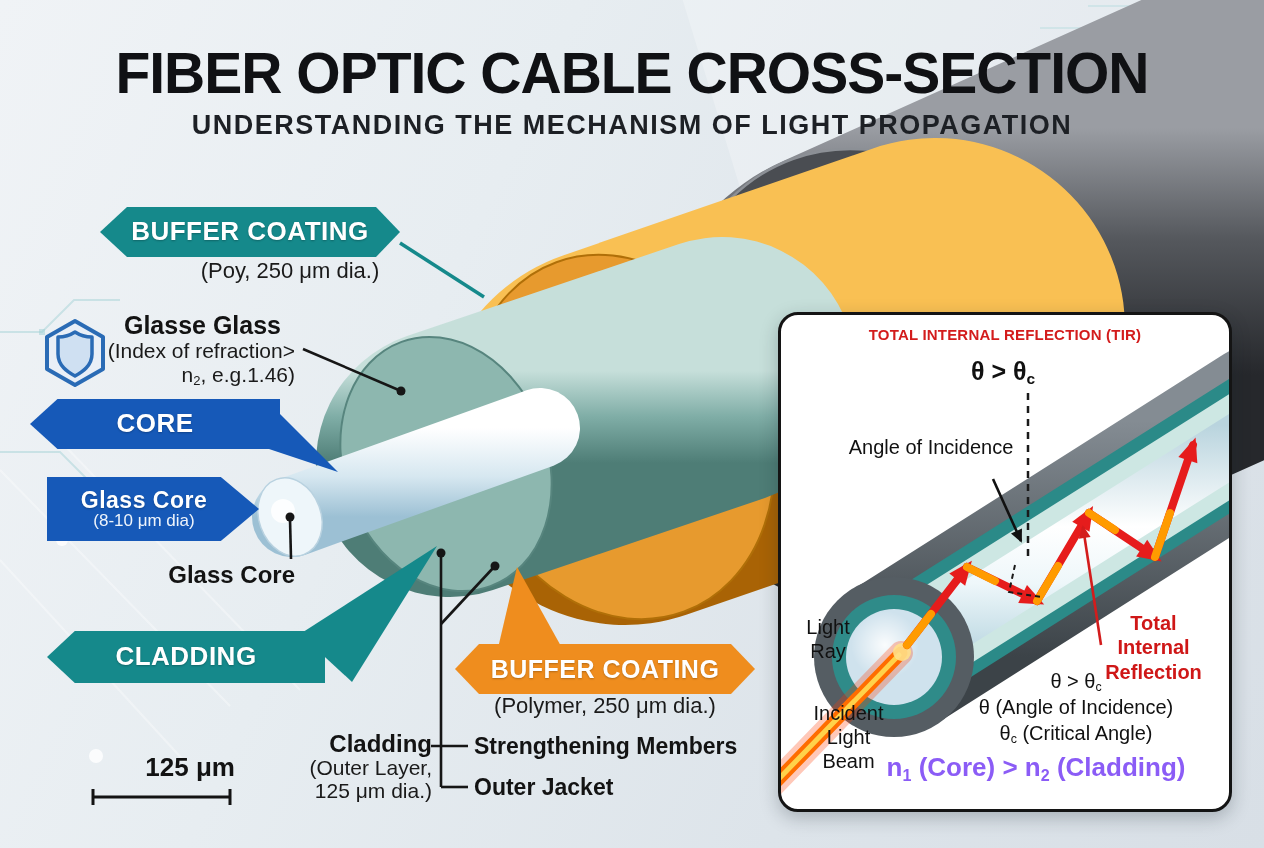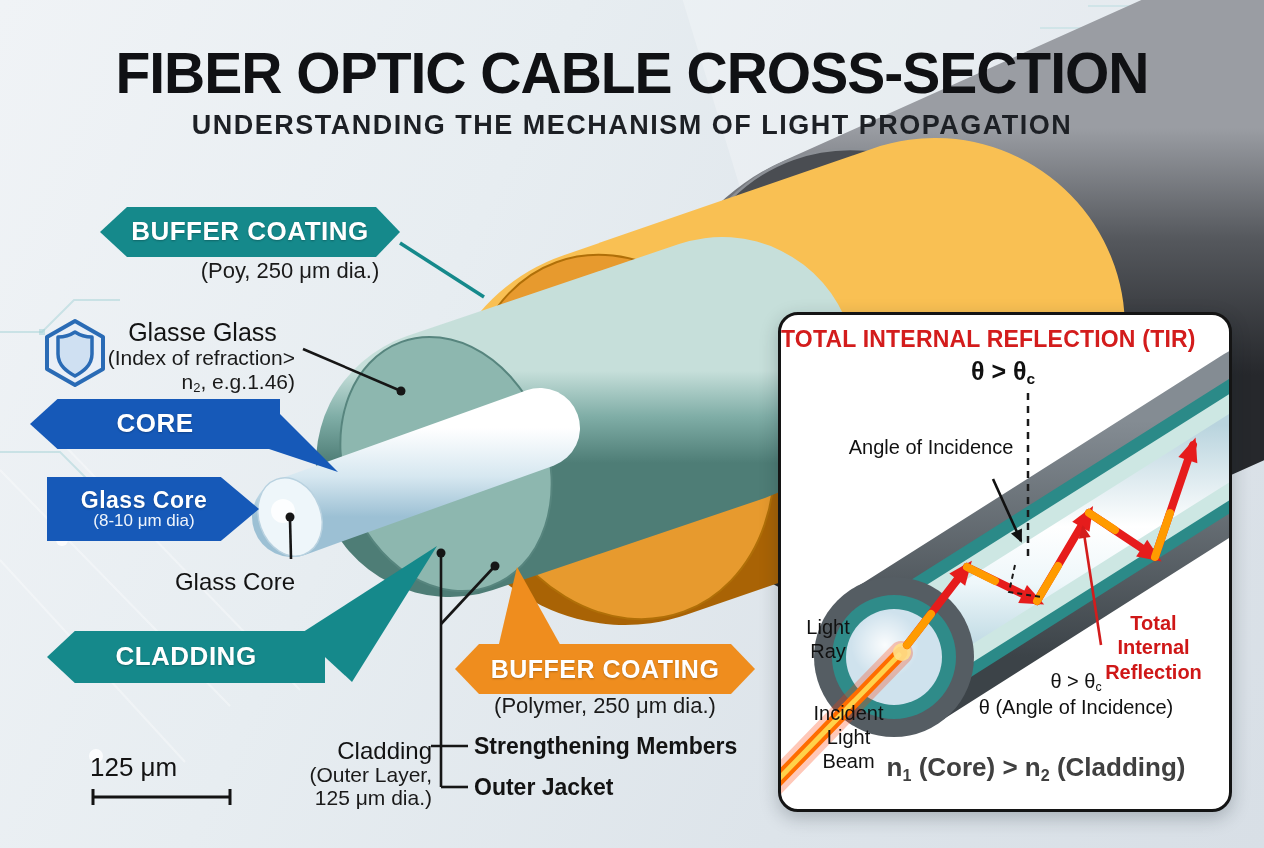--- a/index.html
+++ b/index.html
@@ -24,44 +24,44 @@
     clip-path:polygon(0 0,82% 0,100% 50%,82% 100%,0 100%);padding-right:18px;box-sizing:border-box;}
   .banner-glass-core .b1{font-size:23px;}
   .banner-glass-core .b2{font-size:17px;color:#eef4fb;}
   .banner-cladding{left:47px;top:631px;width:278px;height:52px;background:#15898b;
     clip-path:polygon(0 50%,10% 0,100% 0,100% 100%,10% 100%);}
   .banner-buffer-bottom{left:455px;top:644px;width:300px;height:50px;background:#ef8d1e;
     clip-path:polygon(0 50%,8% 0,92% 0,100% 50%,92% 100%,8% 100%);}
   .banner-buffer-bottom .b1{font-size:25px;}
   
   .call{line-height:1.12;}
-  .call .t{font-weight:400;font-size:25px;color:#131313;margin-top:7px;}
+  .call .t{font-weight:700;font-size:25px;color:#131313;}
   .call .s{font-size:21px;color:#1a1a1a;font-weight:400;}
   .under-banner{font-size:22px;color:#1a1a1a;text-align:center;}
   .glass-glass{left:55px;top:311px;width:240px;text-align:right;}
   .glass-glass .t{text-align:center;padding-left:55px;}
   .glass-core-lbl{left:37px;top:562px;width:258px;text-align:right;}
   .glass-core-lbl .t{font-size:24px;}
   .cladding-lbl{left:295px;top:731px;width:137px;text-align:right;line-height:1.08;}
   .cladding-lbl .t{font-size:24px;}
   .member-lbl{font-weight:700;font-size:23px;color:#131313;}
-  .scale-lbl{left:90px;top:752px;width:145px;text-align:left;font-size:26px;color:#131313;}
+  .scale-lbl{left:90px;top:752px;width:145px;text-align:right;font-size:26px;color:#131313;font-weight:bold;}
   sub{font-size:.62em;vertical-align:baseline;position:relative;top:.28em;}
   
   .tir-panel{left:778px;top:312px;width:454px;height:500px;background:#fff;
     border:3px solid #141414;border-radius:20px;overflow:hidden;box-sizing:border-box;
     box-shadow:0 6px 18px rgba(20,30,40,.25);}
-  .tir-title{left:0;right:0;top:11px;font-size:23px;font-weight:800;color:#d31c1c;letter-spacing:.2px;}
+  .tir-title{left:0;right:0;top:11px;text-align:center;font-size:15px;font-weight:800;color:#d31c1c;letter-spacing:.2px;}
   .tir-cond{left:122px;top:42px;width:200px;text-align:center;font-size:25px;font-weight:700;color:#111;}
   .tir-angle{left:55px;top:120px;width:190px;text-align:center;font-size:20px;color:#111;line-height:1.2;}
   .tir-lightray{left:2px;top:300px;width:90px;text-align:center;font-size:20px;color:#111;line-height:1.2;}
   .tir-incident{left:10px;top:386px;width:115px;text-align:center;font-size:20px;color:#111;line-height:1.2;}
   .tir-ref{left:310px;top:296px;width:125px;text-align:center;font-size:20px;font-weight:600;color:#cf1717;line-height:1.22;}
   .tir-legend{left:160px;top:353px;width:270px;text-align:center;font-size:20px;color:#111;line-height:1.3;}
-  .tir-formula{left:85px;top:437px;width:340px;text-align:center;font-size:26px;font-weight:800;color:#404040;}
+  .tir-formula{left:85px;top:437px;width:340px;text-align:center;font-size:26px;font-weight:800;color:#8b5cf6;}
   svg{display:block;}
 </style>
 </head>
 <body>
 
 <div id="canvas">
 
   <svg class="abs" style="left:0;top:0;" width="1264" height="848" viewBox="0 0 1264 848">
     <g stroke="#9fd0d4" stroke-width="2" fill="none" opacity="0.45">
       <polyline points="1040,28 1120,28 1162,68 1264,68"></polyline>
@@ -302,17 +302,18 @@
       <div>Beam</div>
     </div>
     <div class="abs tir-ref">
       <div>Total</div>
       <div>Internal</div>
       <div>Reflection</div>
     </div>
     <div class="abs tir-legend">
       <div>θ &gt; θ<sub>c</sub></div>
       <div>θ (Angle of Incidence)</div>
+      <div>θ<sub>c</sub> (Critical Angle)</div>
     </div>
     <div class="abs tir-formula">n<sub>1</sub> (Core) &gt; n<sub>2</sub> (Cladding)</div>
   </div>
 
 </div>
 
 </body></html>

